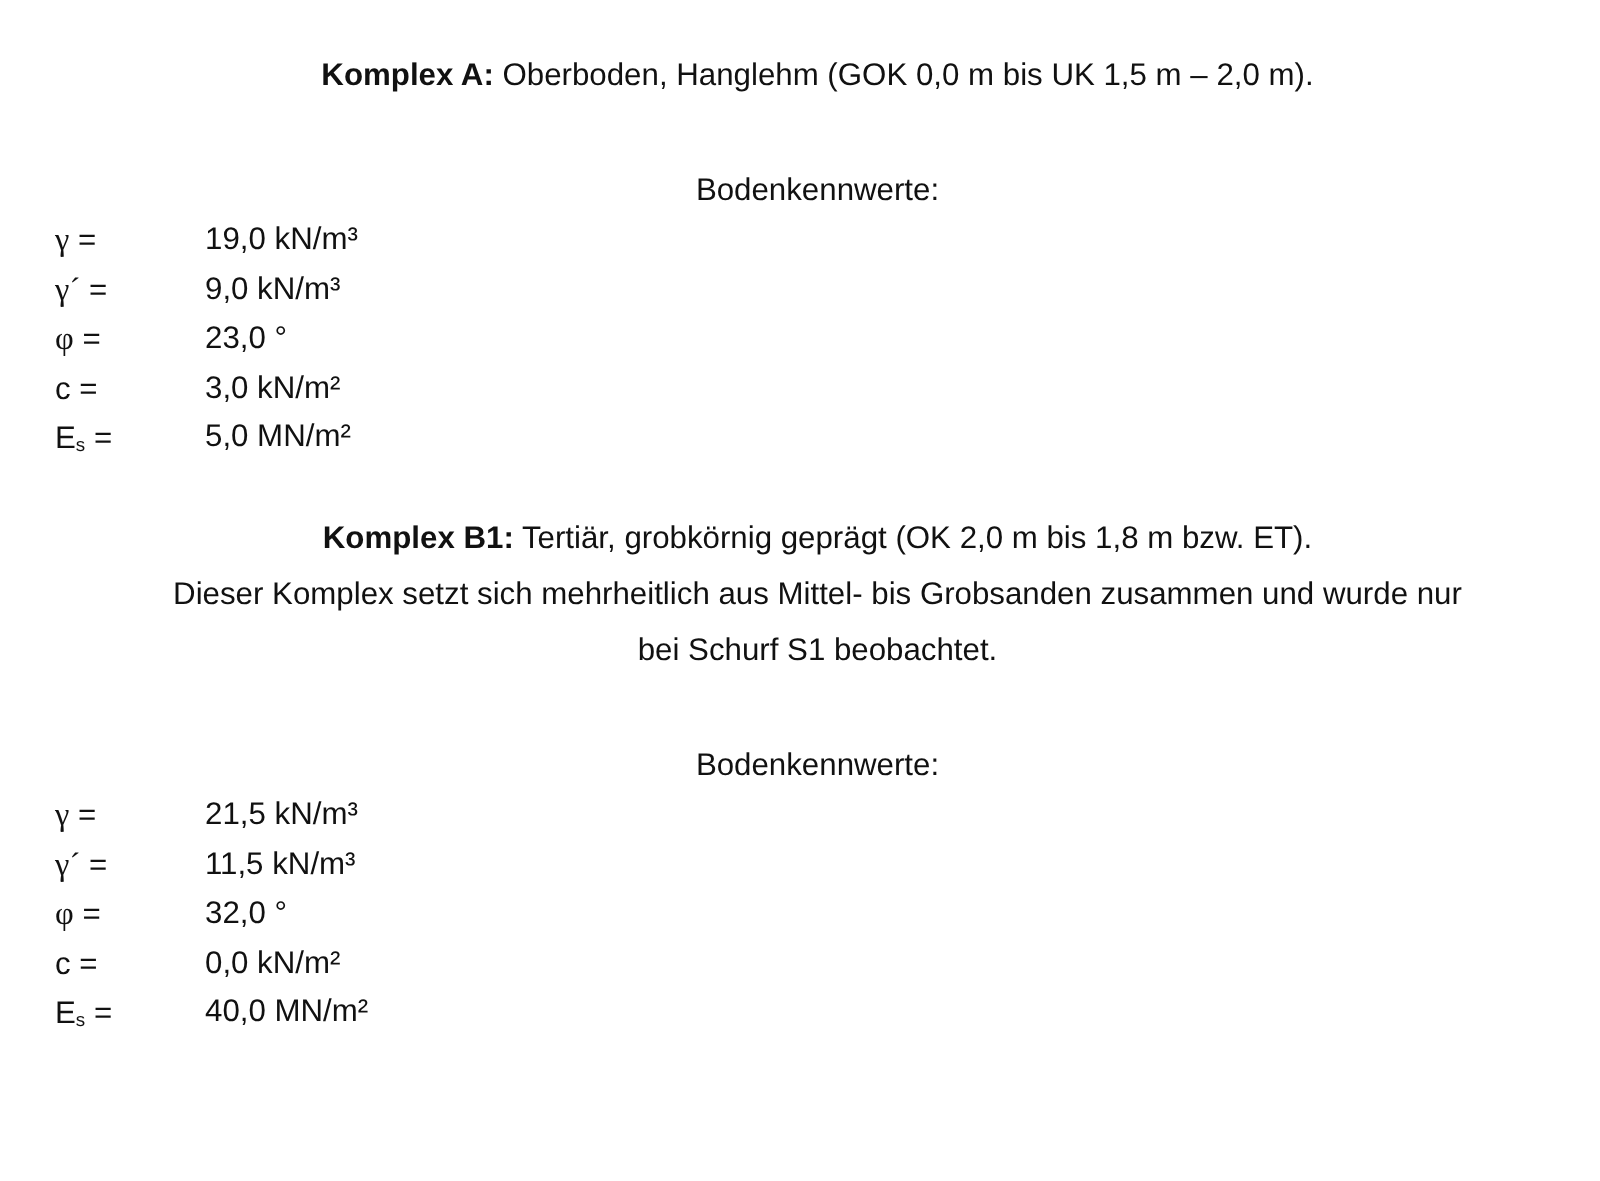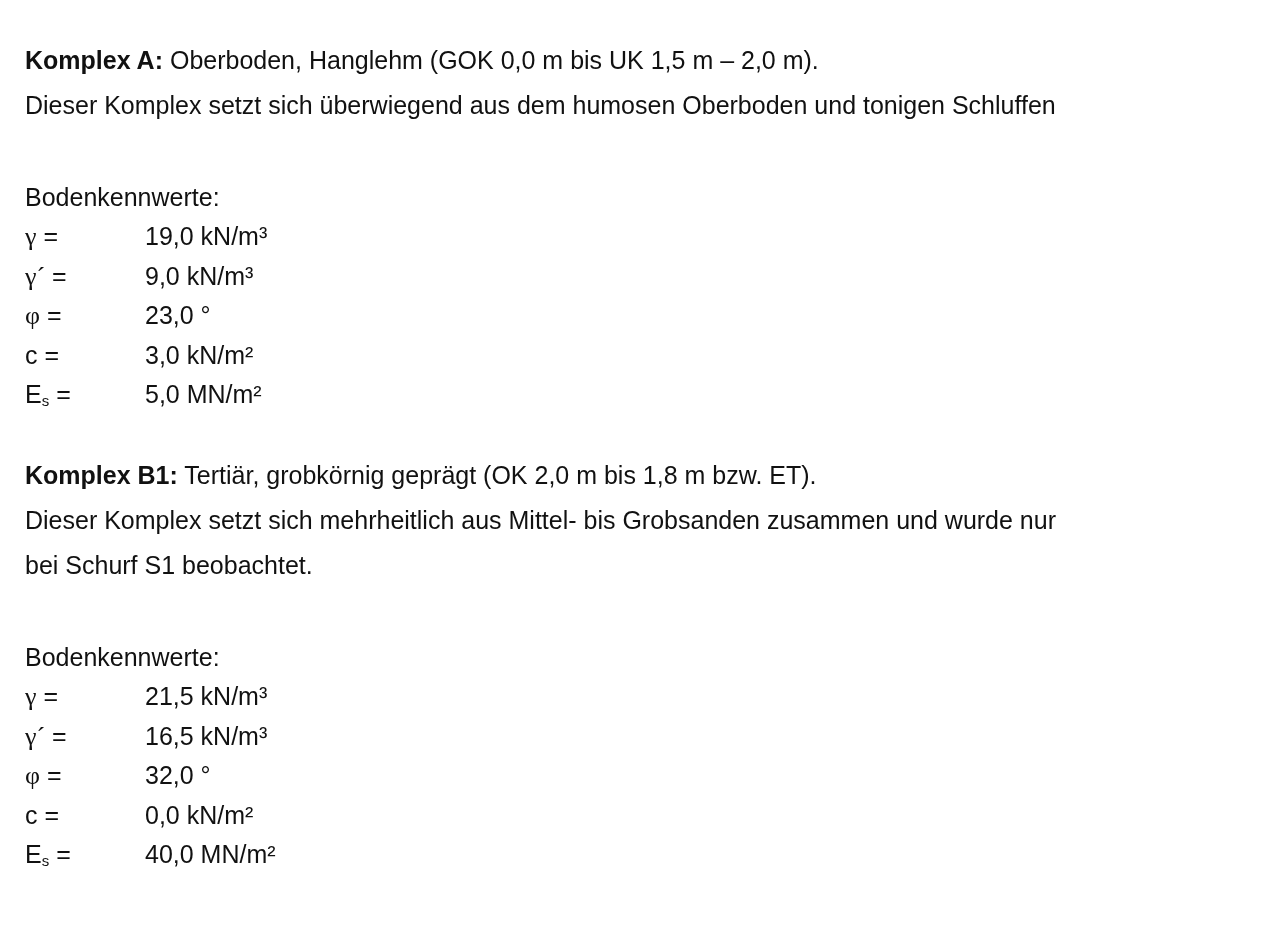--- a/index.html
+++ b/index.html
@@ -11,23 +11,24 @@
       width: 1280px;
       height: 945px;
       overflow: hidden;
       font-family: "Liberation Sans", sans-serif;
       color: #111111;
       font-size: 25px;
       position: relative;
     }
     .doc {
       position: absolute;
-      left: 25px;
+      left: 44px;
       top: 42px;
       width: 1220px;
+      text-align: center;
     }
     .line {
       height: 45px;
       line-height: 36px;
       white-space: nowrap;
     }
     .heading-label { font-weight: bold; }
     .blank { height: 45px; }
     .params { margin: 0; padding: 0; }
     .param-row {
@@ -65,21 +66,20 @@
       line-height: 40px;
     }
   </style>
 </head>
 <body>
 
 <div class="doc">
 
   <div>
     <div class="line"><span class="heading-label">Komplex A:</span><span> Oberboden, Hanglehm (GOK 0,0 m bis UK 1,5 m – 2,0 m).</span></div>
-    <div class="line">Dieser Komplex setzt sich überwiegend aus dem humosen Oberboden und tonigen Schluffen</div>
     <div class="blank"></div>
     <div class="sub-label">Bodenkennwerte:</div>
     <div class="params">
       <div class="param-row">
         <span class="param-sym"><span>γ</span><span class="eq"> =</span></span>
         <span class="param-val">19,0 kN/m³</span>
       </div>
       <div class="param-row">
         <span class="param-sym"><span>γ</span><span>´</span><span class="eq"> =</span></span>
         <span class="param-val">9,0 kN/m³</span>
@@ -107,21 +107,21 @@
     <div class="line">bei Schurf S1 beobachtet.</div>
     <div class="blank"></div>
     <div class="sub-label">Bodenkennwerte:</div>
     <div class="params">
       <div class="param-row">
         <span class="param-sym"><span>γ</span><span class="eq"> =</span></span>
         <span class="param-val">21,5 kN/m³</span>
       </div>
       <div class="param-row">
         <span class="param-sym"><span>γ</span><span>´</span><span class="eq"> =</span></span>
-        <span class="param-val">16,5 kN/m³</span>
+        <span class="param-val">11,5 kN/m³</span>
       </div>
       <div class="param-row">
         <span class="param-sym"><span>φ</span><span class="eq"> =</span></span>
         <span class="param-val">32,0 °</span>
       </div>
       <div class="param-row">
         <span class="param-sym"><span class="sans">c</span><span class="eq"> =</span></span>
         <span class="param-val">0,0 kN/m²</span>
       </div>
       <div class="param-row">

